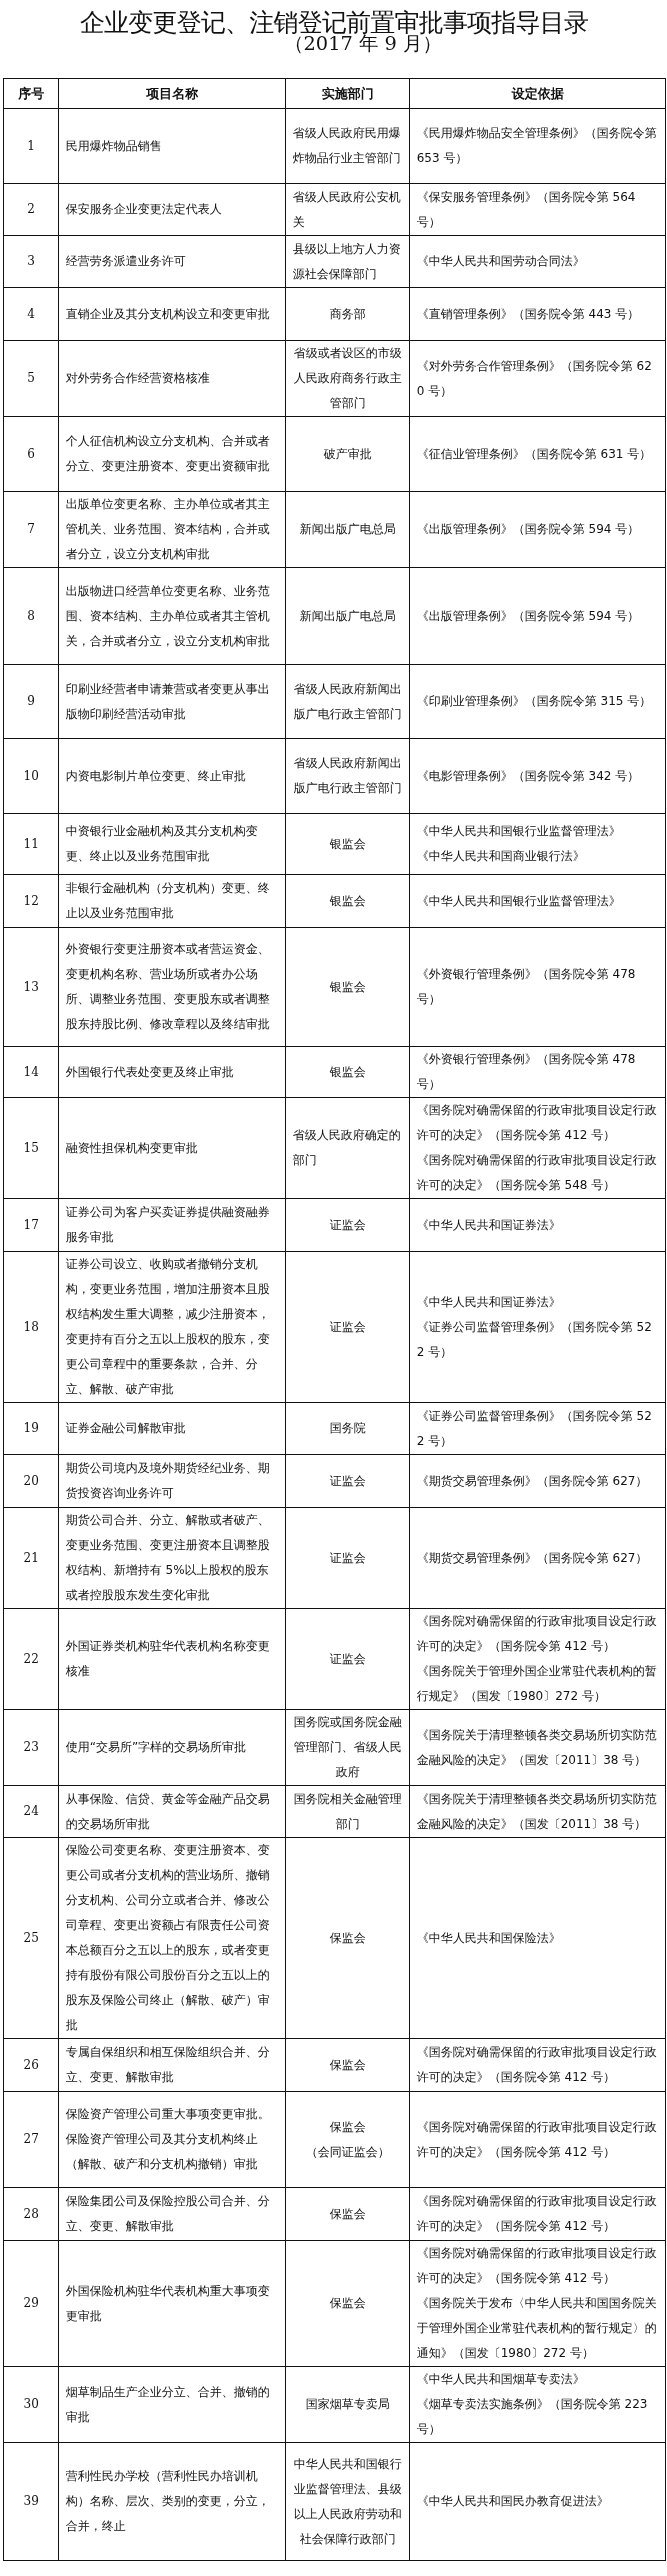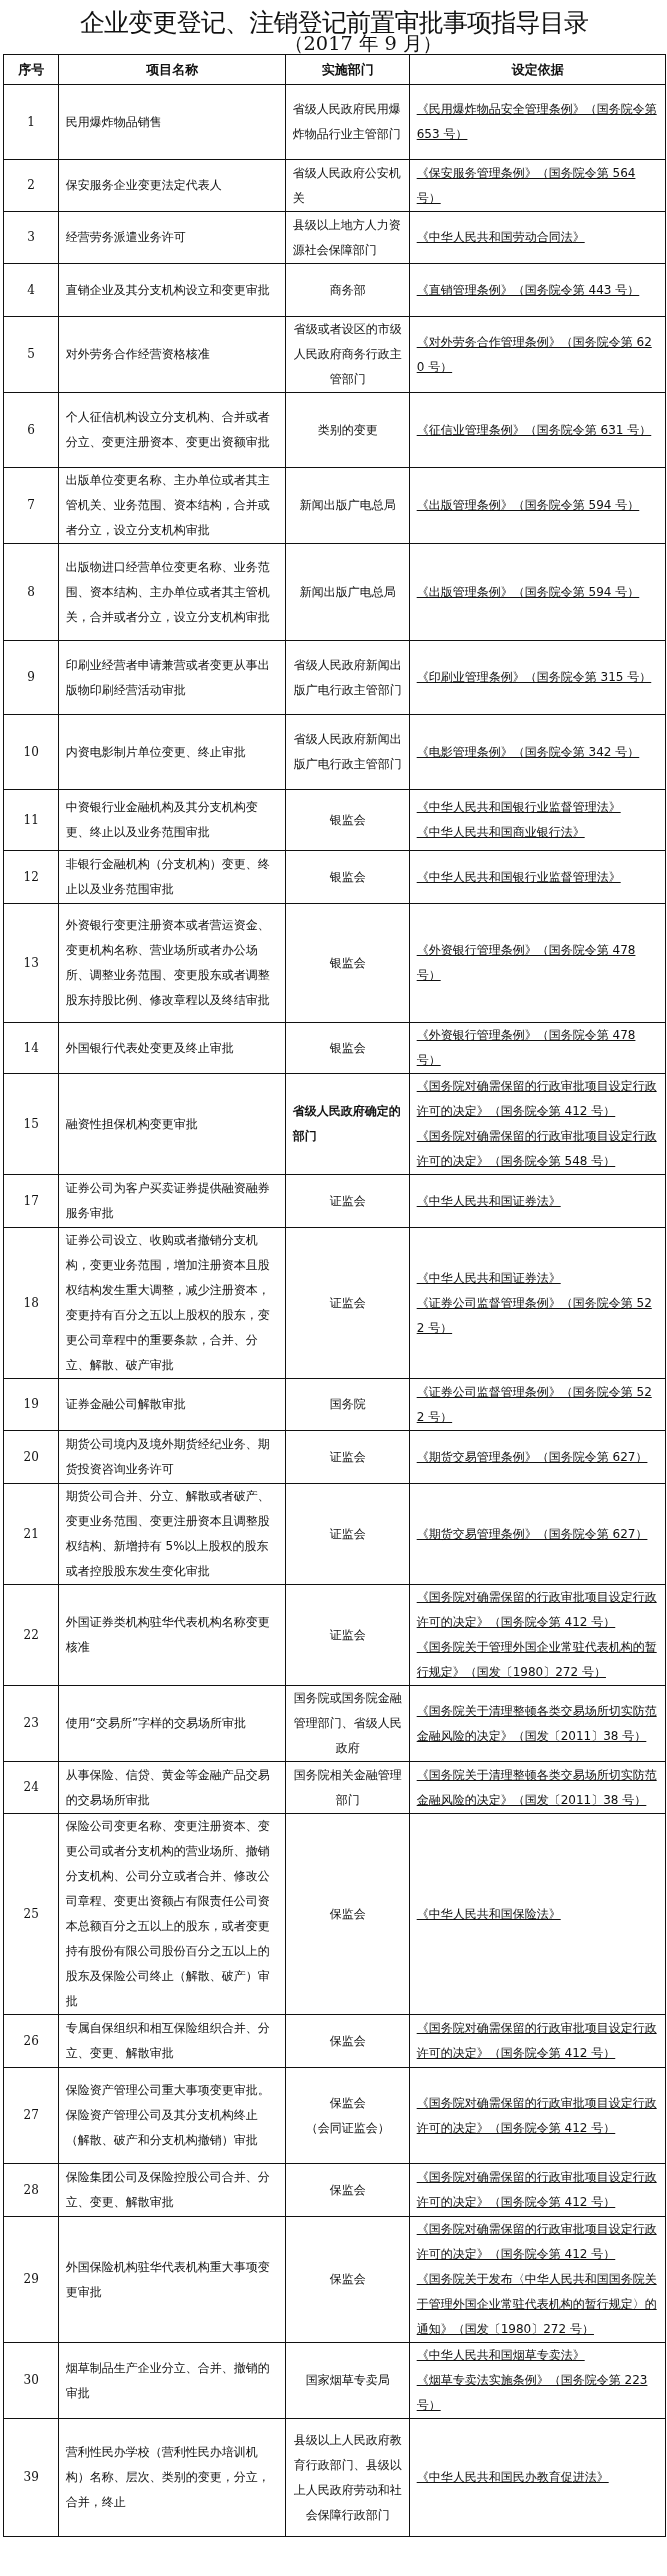--- a/index.html
+++ b/index.html
@@ -2,30 +2,30 @@
 <html style="font-size:13px"><head>
 <meta charset="utf-8">
 <style>
   html, body { margin: 0; padding: 0; background: #ffffff; }
   body { width: 668px; height: 2576px; position: relative; overflow: hidden;
          font-family: "DejaVu Sans", "Liberation Sans", sans-serif; color: #111; }
   .title { position: absolute; top: 6.5px; left: 0; width: 668px; text-align: center;
            font-size: 25px; letter-spacing: -0.8px; font-weight: normal; line-height: 32px; }
   .subtitle { position: absolute; top: 32px; left: 0; width: 668px; text-align: center;
               font-size: 19.4px; line-height: 24px; font-family: "DejaVu Serif", "Liberation Serif", serif; padding-left: 29px; }
-  table.catalog { position: absolute; top: 54px; left: 3.2px; width: 662px;
+  table.catalog { position: absolute; top: 78px; left: 3.2px; width: 662px;
                   border-collapse: collapse; table-layout: fixed; font-size: 12px; }
   table.catalog td, table.catalog th { border: 1.2px solid #111; padding: 0 6.5px;
                   line-height: 25px; vertical-align: middle; word-break: break-all; }
   table.catalog th { font-weight: bold; text-align: center; font-size: 13px; height: 29px; }
   col.c-no { width: 55px; } col.c-name { width: 227px; } col.c-dept { width: 124px; } col.c-basis { width: 256px; }
   td.no { text-align: center; font-family: "DejaVu Serif", "Liberation Serif", serif; font-size: 12px; }
   td.dept { text-align: center; padding: 0 4.9px; }
   td.dept.left { text-align: left; }
-  td.basis { padding: 0 4.9px 0 6.5px; text-decoration: underline; }
+  td.basis { padding: 0 4.9px 0 6.5px; }
   td.basis .line { display: block; }
 </style>
 </head>
 <body>
 
 <div class="title">企业变更登记、注销登记前置审批事项指导目录</div>
 <div class="subtitle">（2017 年 9 月）</div>
 
 <table class="catalog">
   <colgroup>
@@ -79,21 +79,21 @@
         <td class="no">5</td>
         <td>对外劳务合作经营资格核准</td>
         <td class="dept" style="white-space: pre-line;">省级或者设区的市级人民政府商务行政主管部门</td>
         <td class="basis">
           <span class="line">《对外劳务合作管理条例》（国务院令第 620 号）</span>
         </td>
       </tr>
       <tr style="height: 75px;">
         <td class="no">6</td>
         <td>个人征信机构设立分支机构、合并或者分立、变更注册资本、变更出资额审批</td>
-        <td class="dept" style="white-space: pre-line;">类别的变更</td>
+        <td class="dept" style="white-space: pre-line;">破产审批</td>
         <td class="basis">
           <span class="line">《征信业管理条例》（国务院令第 631 号）</span>
         </td>
       </tr>
       <tr style="height: 75px;">
         <td class="no">7</td>
         <td>出版单位变更名称、主办单位或者其主管机关、业务范围、资本结构，合并或者分立，设立分支机构审批</td>
         <td class="dept" style="white-space: pre-line;">新闻出版广电总局</td>
         <td class="basis">
           <span class="line">《出版管理条例》（国务院令第 594 号）</span>
@@ -152,21 +152,21 @@
         <td class="no">14</td>
         <td>外国银行代表处变更及终止审批</td>
         <td class="dept" style="white-space: pre-line;">银监会</td>
         <td class="basis">
           <span class="line">《外资银行管理条例》（国务院令第 478 号）</span>
         </td>
       </tr>
       <tr style="height: 96px;">
         <td class="no">15</td>
         <td>融资性担保机构变更审批</td>
-        <td class="dept left" style="white-space: pre-line; font-weight: bold;">省级人民政府确定的部门</td>
+        <td class="dept left" style="white-space: pre-line;">省级人民政府确定的部门</td>
         <td class="basis">
           <span class="line">《国务院对确需保留的行政审批项目设定行政许可的决定》（国务院令第 412 号）</span>
           <span class="line">《国务院对确需保留的行政审批项目设定行政许可的决定》（国务院令第 548 号）</span>
         </td>
       </tr>
       <tr style="height: 53px;">
         <td class="no">17</td>
         <td>证券公司为客户买卖证券提供融资融券服务审批</td>
         <td class="dept" style="white-space: pre-line;">证监会</td>
         <td class="basis">
@@ -278,21 +278,21 @@
         <td>烟草制品生产企业分立、合并、撤销的审批</td>
         <td class="dept" style="white-space: pre-line;">国家烟草专卖局</td>
         <td class="basis">
           <span class="line">《中华人民共和国烟草专卖法》</span>
           <span class="line">《烟草专卖法实施条例》（国务院令第 223 号）</span>
         </td>
       </tr>
       <tr style="height: 118px;">
         <td class="no">39</td>
         <td>营利性民办学校（营利性民办培训机构）名称、层次、类别的变更，分立，合并，终止</td>
-        <td class="dept" style="white-space: pre-line;">县级以上人民政府教育行政部门、县级以上人民政府劳动和社会保障行政部门</td>
+        <td class="dept" style="white-space: pre-line;">中华人民共和国银行业监督管理法、县级以上人民政府劳动和社会保障行政部门</td>
         <td class="basis">
           <span class="line">《中华人民共和国民办教育促进法》</span>
         </td>
       </tr>
     </tbody>
 
 </table>
 
 
 </body></html>

